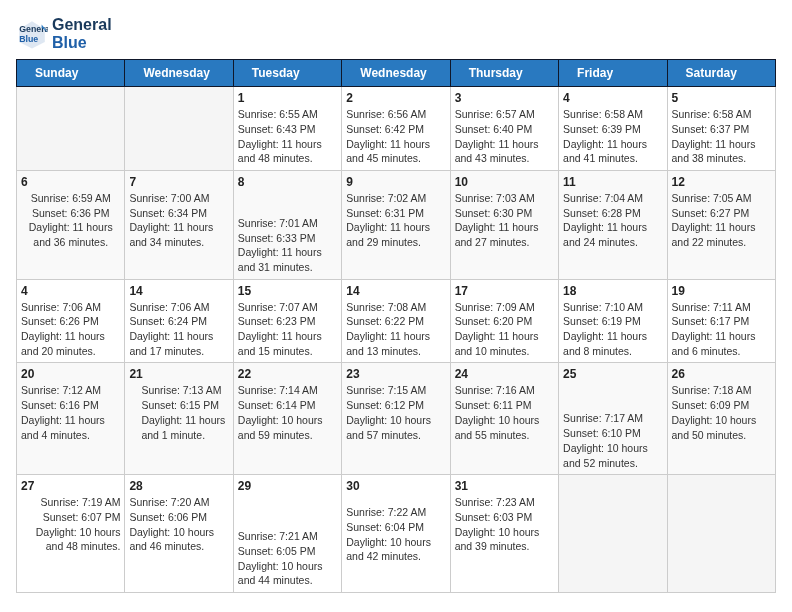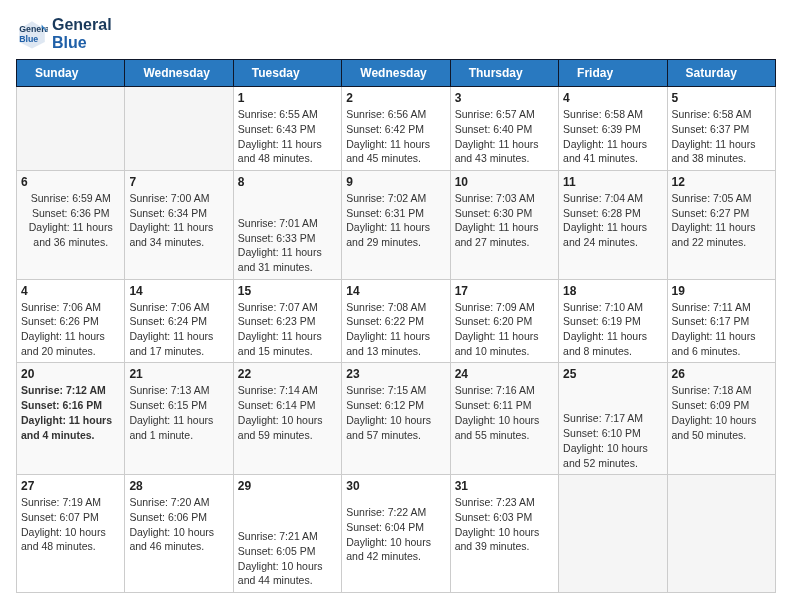--- a/index.html
+++ b/index.html
@@ -226,27 +226,27 @@
         <td>
           <div class="day-num">19</div>
           <div class="day-info" style="white-space: pre-line;">Sunrise: 7:11 AM
 Sunset: 6:17 PM
 Daylight: 11 hours and 6 minutes.</div>
         </td>
       </tr>
       <tr>
         <td>
           <div class="day-num">20</div>
-          <div class="day-info" style="white-space: pre-line; font-weight: bold;">Sunrise: 7:12 AM
+          <div class="day-info" style="white-space: pre-line;">Sunrise: 7:12 AM
 Sunset: 6:16 PM
 Daylight: 11 hours and 4 minutes.</div>
         </td>
         <td>
           <div class="day-num">21</div>
-          <div class="day-info" style="white-space: pre-line;">Sunrise: 7:13 AM
+          <div class="day-info" style="white-space: pre-line; margin-left: 12px;">Sunrise: 7:13 AM
 Sunset: 6:15 PM
 Daylight: 11 hours and 1 minute.</div>
         </td>
         <td>
           <div class="day-num">22</div>
           <div class="day-info" style="white-space: pre-line;">Sunrise: 7:14 AM
 Sunset: 6:14 PM
 Daylight: 10 hours and 59 minutes.</div>
         </td>
         <td>
@@ -270,21 +270,21 @@
         <td>
           <div class="day-num">26</div>
           <div class="day-info" style="white-space: pre-line;">Sunrise: 7:18 AM
 Sunset: 6:09 PM
 Daylight: 10 hours and 50 minutes.</div>
         </td>
       </tr>
       <tr>
         <td>
           <div class="day-num">27</div>
-          <div class="day-info" style="white-space: pre-line;">Sunrise: 7:19 AM
+          <div class="day-info" style="white-space: pre-line; text-align: right;">Sunrise: 7:19 AM
 Sunset: 6:07 PM
 Daylight: 10 hours and 48 minutes.</div>
         </td>
         <td>
           <div class="day-num">28</div>
           <div class="day-info" style="white-space: pre-line;">Sunrise: 7:20 AM
 Sunset: 6:06 PM
 Daylight: 10 hours and 46 minutes.</div>
         </td>
         <td>

